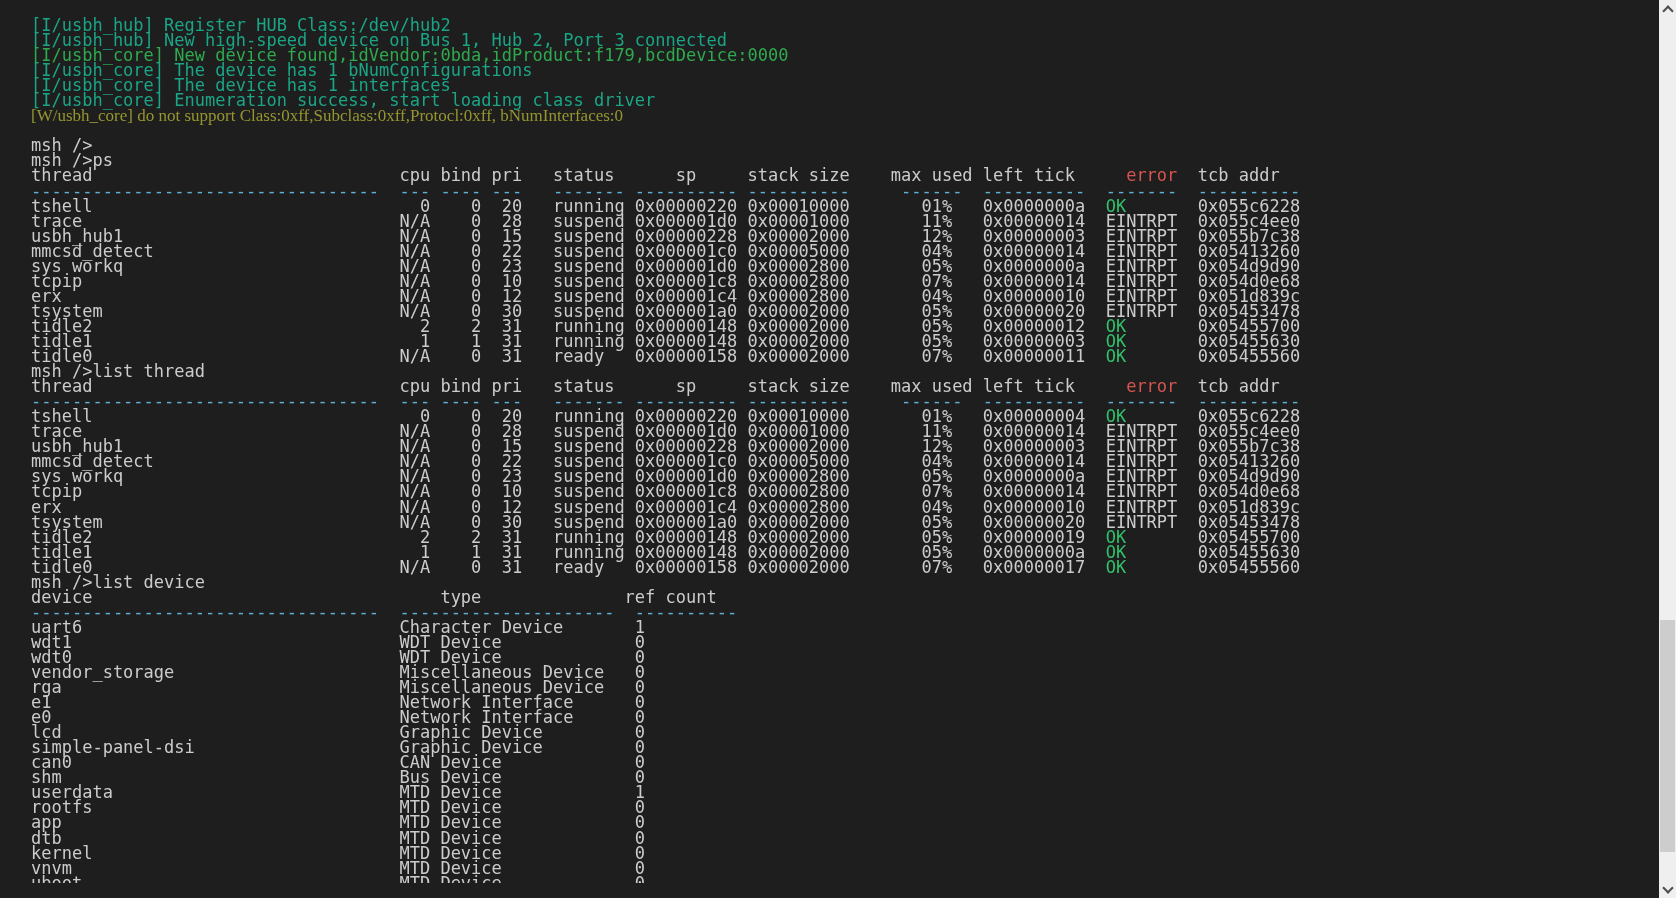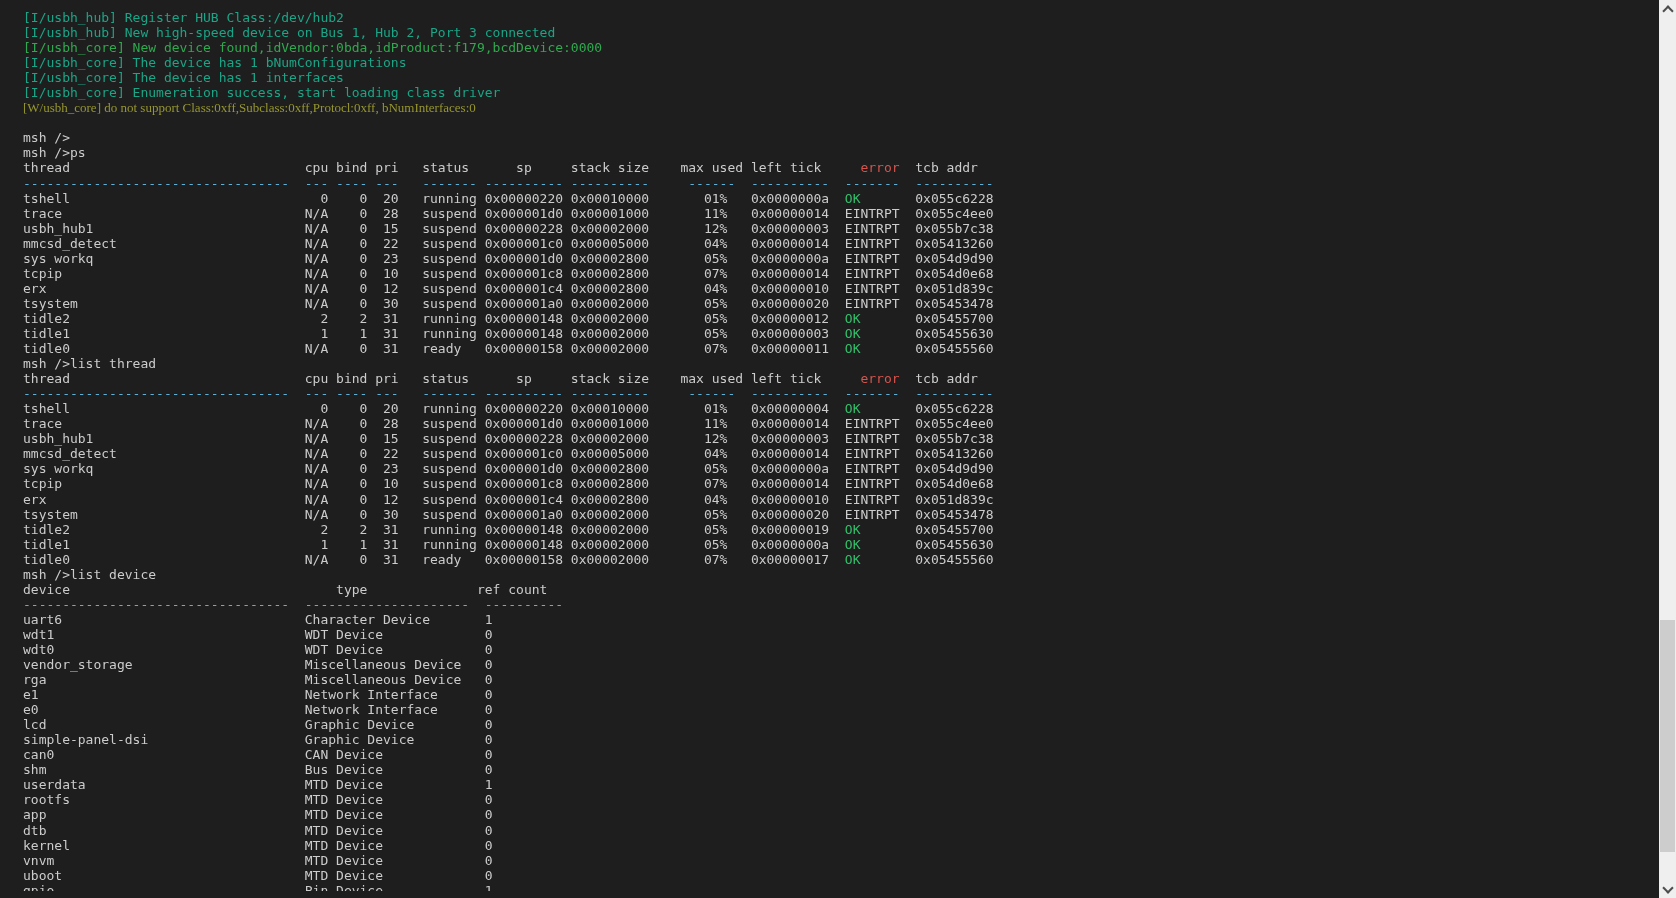--- a/index.html
+++ b/index.html
@@ -7,24 +7,24 @@
     position: relative;
     width: 1676px;
     height: 898px;
     background: var(--bg, #1e1e1e);
     overflow: hidden;
     font-family: "DejaVu Sans Mono", monospace;
   }
   .term {
     position: absolute;
     left: 0; top: 0; right: 17px; bottom: 0;
-    margin: 7px;
+    margin: 15px;
     padding: 3px 0 0 16px;
     font-family: "DejaVu Sans Mono", monospace;
-    font-size: 13px;
+    font-size: 17px;
     line-height: 15.05px;
     color: var(--fg, #cccccc);
     white-space: pre;
     overflow: hidden;
   }
   .line { height: 15.05px; white-space: pre; }
   .c-fg      { color: var(--fg); }
   .c-teal    { color: var(--teal); }
   .c-green   { color: var(--green); }
   .c-warning { color: var(--warning); font-family: Liberation Serif, serif; }

